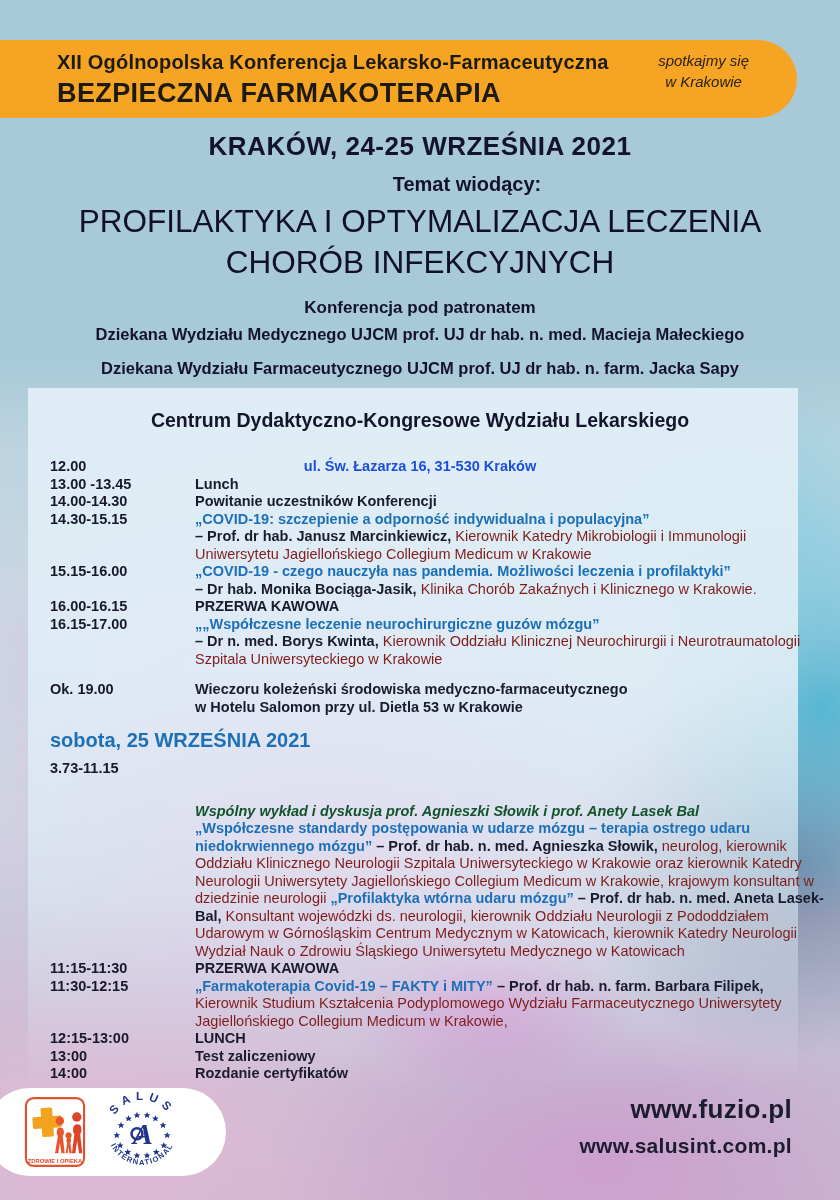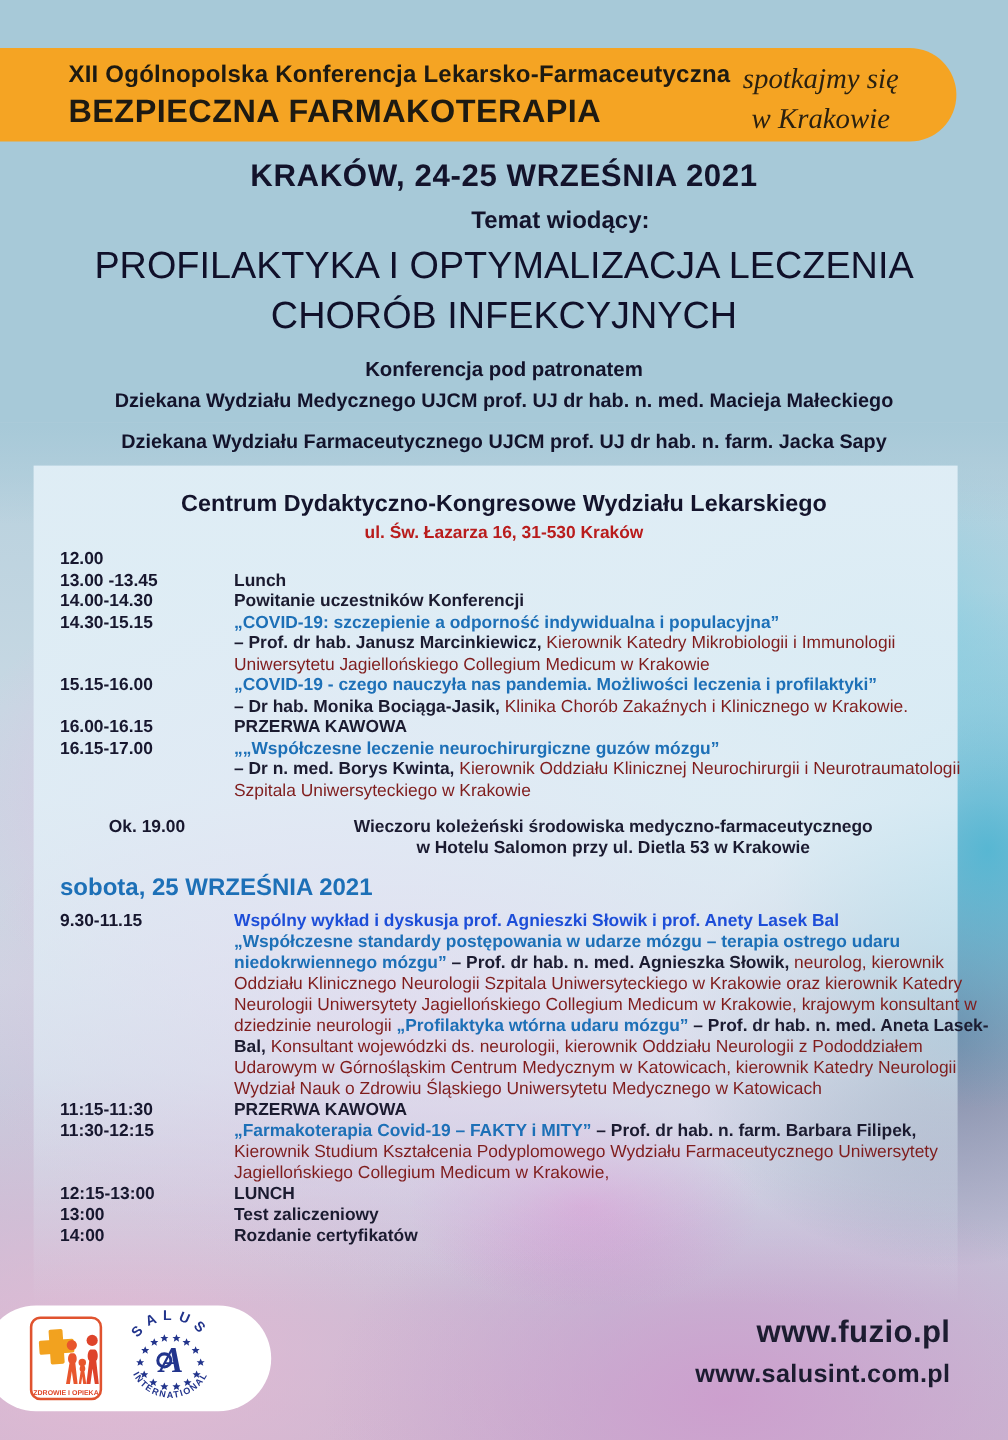--- a/index.html
+++ b/index.html
@@ -37,44 +37,44 @@
   
   .topbar {
     position:absolute; left:0; top:40px; width:797px; height:78px;
     background:#F5A423; border-radius:0 39px 39px 0;
   }
   .topbar-lines { position:absolute; left:57px; top:11px; color:#1d1a12; }
   .topbar-line1 { font-size:20px; font-weight:bold; letter-spacing:0.2px; }
   .topbar-line2 { font-size:27px; font-weight:bold; letter-spacing:0.4px; margin-top:4px; }
   .badge {
     position:absolute; right:48px; top:10px; text-align:center;
-    font-family:Liberation Serif, serif; font-style:italic;
-    font-size:24px; line-height:1.4; color:#2b2110;
+    font-family:Liberation Sans, sans-serif; font-style:italic;
+    font-size:15px; line-height:1.4; color:#2b2110;
   }
   .centered { position:absolute; left:0; width:840px; text-align:center; }
   .date-line { top:131px; font-size:26px; font-weight:bold; letter-spacing:0.5px; color:#13132b; }
   .lead-line { top:173px; font-size:20px; font-weight:bold; color:#13132b;margin-left:47px; }
   .main-title { top:201px; font-size:31.5px; font-weight:normal; line-height:1.3; color:#10102a; }
   .patr-label { top:298px; font-size:17px; font-weight:bold; color:#13132b; }
   .patron1 { top:325px; font-size:16.5px; font-weight:bold; color:#13132b; }
   .patron2 { top:359px; font-size:16.5px; font-weight:bold; color:#13132b; }
   .venue-name { top:409px; font-size:19.5px; font-weight:bold; color:#14142c; }
-  .venue-addr { top:436px; font-size:14.5px; font-weight:bold; color:#b91c1c; }
+  .venue-addr { top:458px; font-size:14.5px; font-weight:bold; color:#1d4ed8; }
   
   .sched { position:absolute; left:50px; top:458px; width:780px; font-size:14.5px; line-height:17.5px; }
   .day-h { color:#1D70B7; font-size:20px; font-weight:bold; margin-bottom:10px; }
   .day-h.sat { margin-top:16px; }
   .row { display:flex; align-items:flex-start; }
-  .row.evening { margin-top:13px;text-align:center; }
+  .row.evening { margin-top:13px; }
   .t { flex:0 0 145px; font-weight:bold; color:#17172e; }
   .c { flex:0 1 632px; max-width:632px; }
   .b  { font-weight:bold; color:#1b1b30; }
   .bl { font-weight:bold; color:#1D70B7; }
   .r  { color:#7f1d1d; }
-  .bi { font-weight:bold; color:#1d4ed8; }
+  .bi { font-weight:bold; font-style:italic; color:#14532d;margin-top:43px; }
   .block { display:block; }
   
   .pill {
     position:absolute; left:-14px; top:1088px; width:240px; height:88px;
     background:#ffffff; border-radius:44px;
     display:flex; align-items:center; gap:14px; padding-left:38px;
   }
   .urls {
     position:absolute; right:48px; top:1094px; text-align:right;
     font-weight:bold; color:#1c1c30;
@@ -157,21 +157,21 @@
       <div class="t">Ok. 19.00</div>
       <div class="c">
         <span class="b block">Wieczoru koleżeński środowiska medyczno-farmaceutycznego</span>
         <span class="b block">w Hotelu Salomon przy ul. Dietla 53 w Krakowie</span>
       </div>
     </div>
 
     <div class="day-h sat">sobota, 25 WRZEŚNIA 2021</div>
 
     <div class="row">
-      <div class="t">9.30-11.15</div>
+      <div class="t">3.73-11.15</div>
       <div class="c">
         <span class="bi block">Wspólny wykład i dyskusja prof. Agnieszki Słowik i prof. Anety Lasek Bal</span>
         <span><span class="bl">„Współczesne standardy postępowania w udarze mózgu – terapia ostrego udaru niedokrwiennego mózgu”</span><span class="b"> – Prof. dr hab. n. med. Agnieszka Słowik,</span><span class="r"> neurolog, kierownik  Oddziału Klinicznego Neurologii Szpitala Uniwersyteckiego w Krakowie oraz kierownik  Katedry Neurologii Uniwersytety Jagiellońskiego Collegium Medicum w Krakowie,  krajowym konsultant w dziedzinie neurologii</span></span>
         <span><span class="bl">„Profilaktyka wtórna udaru mózgu”</span><span class="b"> – Prof. dr hab. n. med. Aneta Lasek-Bal,</span><span class="r"> Konsultant wojewódzki ds. neurologii, kierownik Oddziału Neurologii z Pododdziałem Udarowym w Górnośląskim Centrum Medycznym w Katowicach, kierownik Katedry Neurologii Wydział Nauk o Zdrowiu Śląskiego Uniwersytetu Medycznego w Katowicach</span></span>
       </div>
     </div>
     <div class="row">
       <div class="t">11:15-11:30</div>
       <div class="c b">PRZERWA KAWOWA</div>
     </div>

